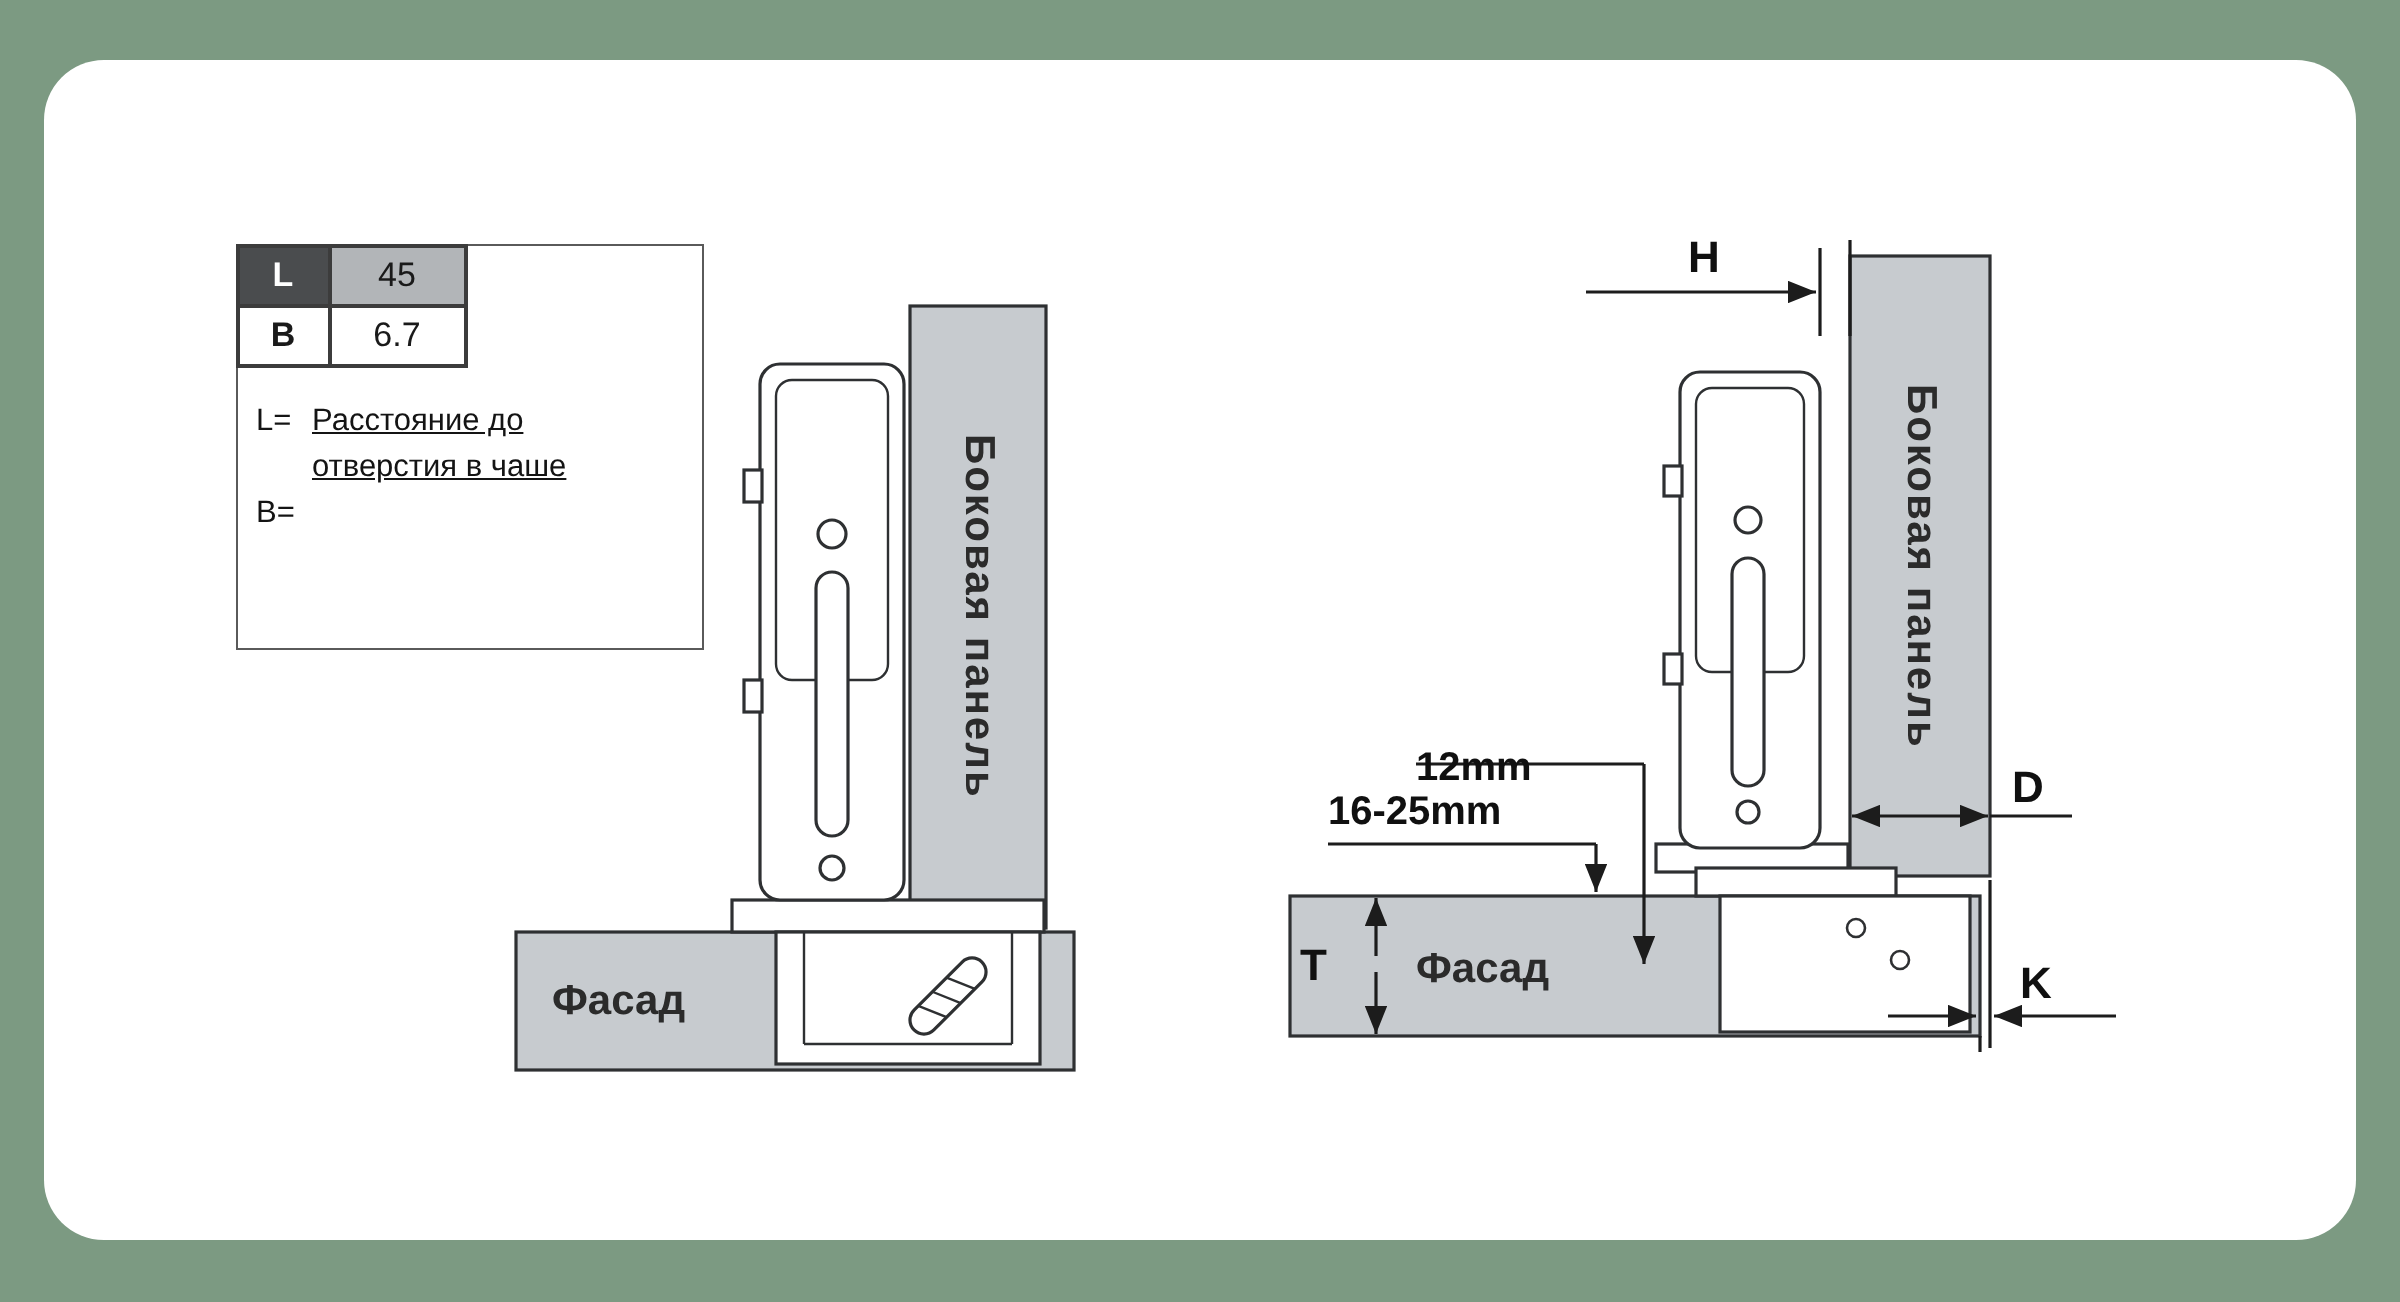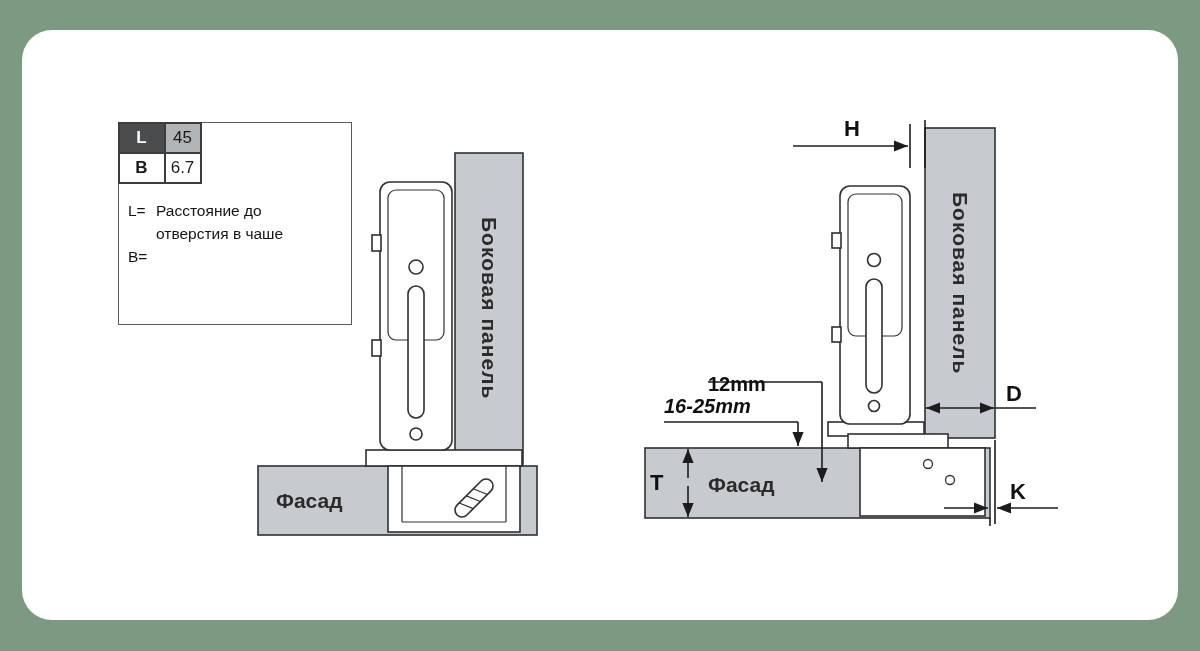--- a/index.html
+++ b/index.html
@@ -39,35 +39,35 @@
   }
   .spec-table {
     position: absolute; left: -1.5px; top: -1.5px;
     border-collapse: collapse;
     background: #fff;
   }
   .spec-table td {
     border: 2px solid #3c3c3c;
     text-align: center; vertical-align: middle;
     font-size: 17px; color: #1a1a1a;
-    width: 36px; height: 30px;
+    width: 68px; height: 30px;
   }
   .spec-table td.key { width: 46px; font-weight: bold; }
   .spec-table tr.r0 td.key { background: #4a4c4e; color: #ffffff; }
   .spec-table tr.r0 td.val { background: #b2b5b8; }
   .spec-table tr.r1 td { background: #ffffff; }
 
   .legend-items {
     position: absolute; left: 9px; top: 76px;
     width: 218px;
     font-size: 15.5px; line-height: 23px; color: #141414;
   }
   .legend-item { display: flex; }
   .legend-item .prefix { width: 28px; flex: 0 0 28px; }
-  .legend-item .ltext  { width: 180px; }
+  .legend-item .ltext  { width: 180px; text-decoration: underline; }
 
   
   .vlabel {
     position: absolute;
     display: flex; align-items: center; justify-content: center;
     writing-mode: vertical-rl;
     font-size: 21px; font-weight: 600; color: #2b2b2b;
     letter-spacing: 1px;
   }
   .vlabel.left  { left: 433px; top: 123px; width: 68px; height: 311px; }
@@ -84,21 +84,21 @@
   .dim-label {
     position: absolute;
     font-weight: bold; color: #101010;
     font-size: 22px; line-height: 1;
   }
   .lab-h { left: 822px; top: 88px; }
   .lab-d { left: 984px; top: 353px; }
   .lab-k { left: 988px; top: 451px; }
   .lab-t { left: 628px; top: 442px; }
   .lab-12 { left: 686px; top: 344px; font-size: 20px; }
-  .lab-1625 { left: 642px; top: 366px; font-size: 20px; font-style: italic; }
+  .lab-1625 { left: 642px; top: 366px; font-size: 20px; }
 </style>
 </head>
 <body>
 
 <div class="page">
   <div class="card">
 
     <svg class="drawing" viewBox="0 0 1156 590" aria-hidden="true">
       <defs>
         <marker id="arrow" viewBox="0 0 10 8" refX="10" refY="4" markerWidth="9" markerHeight="7" orient="auto-start-reverse">

